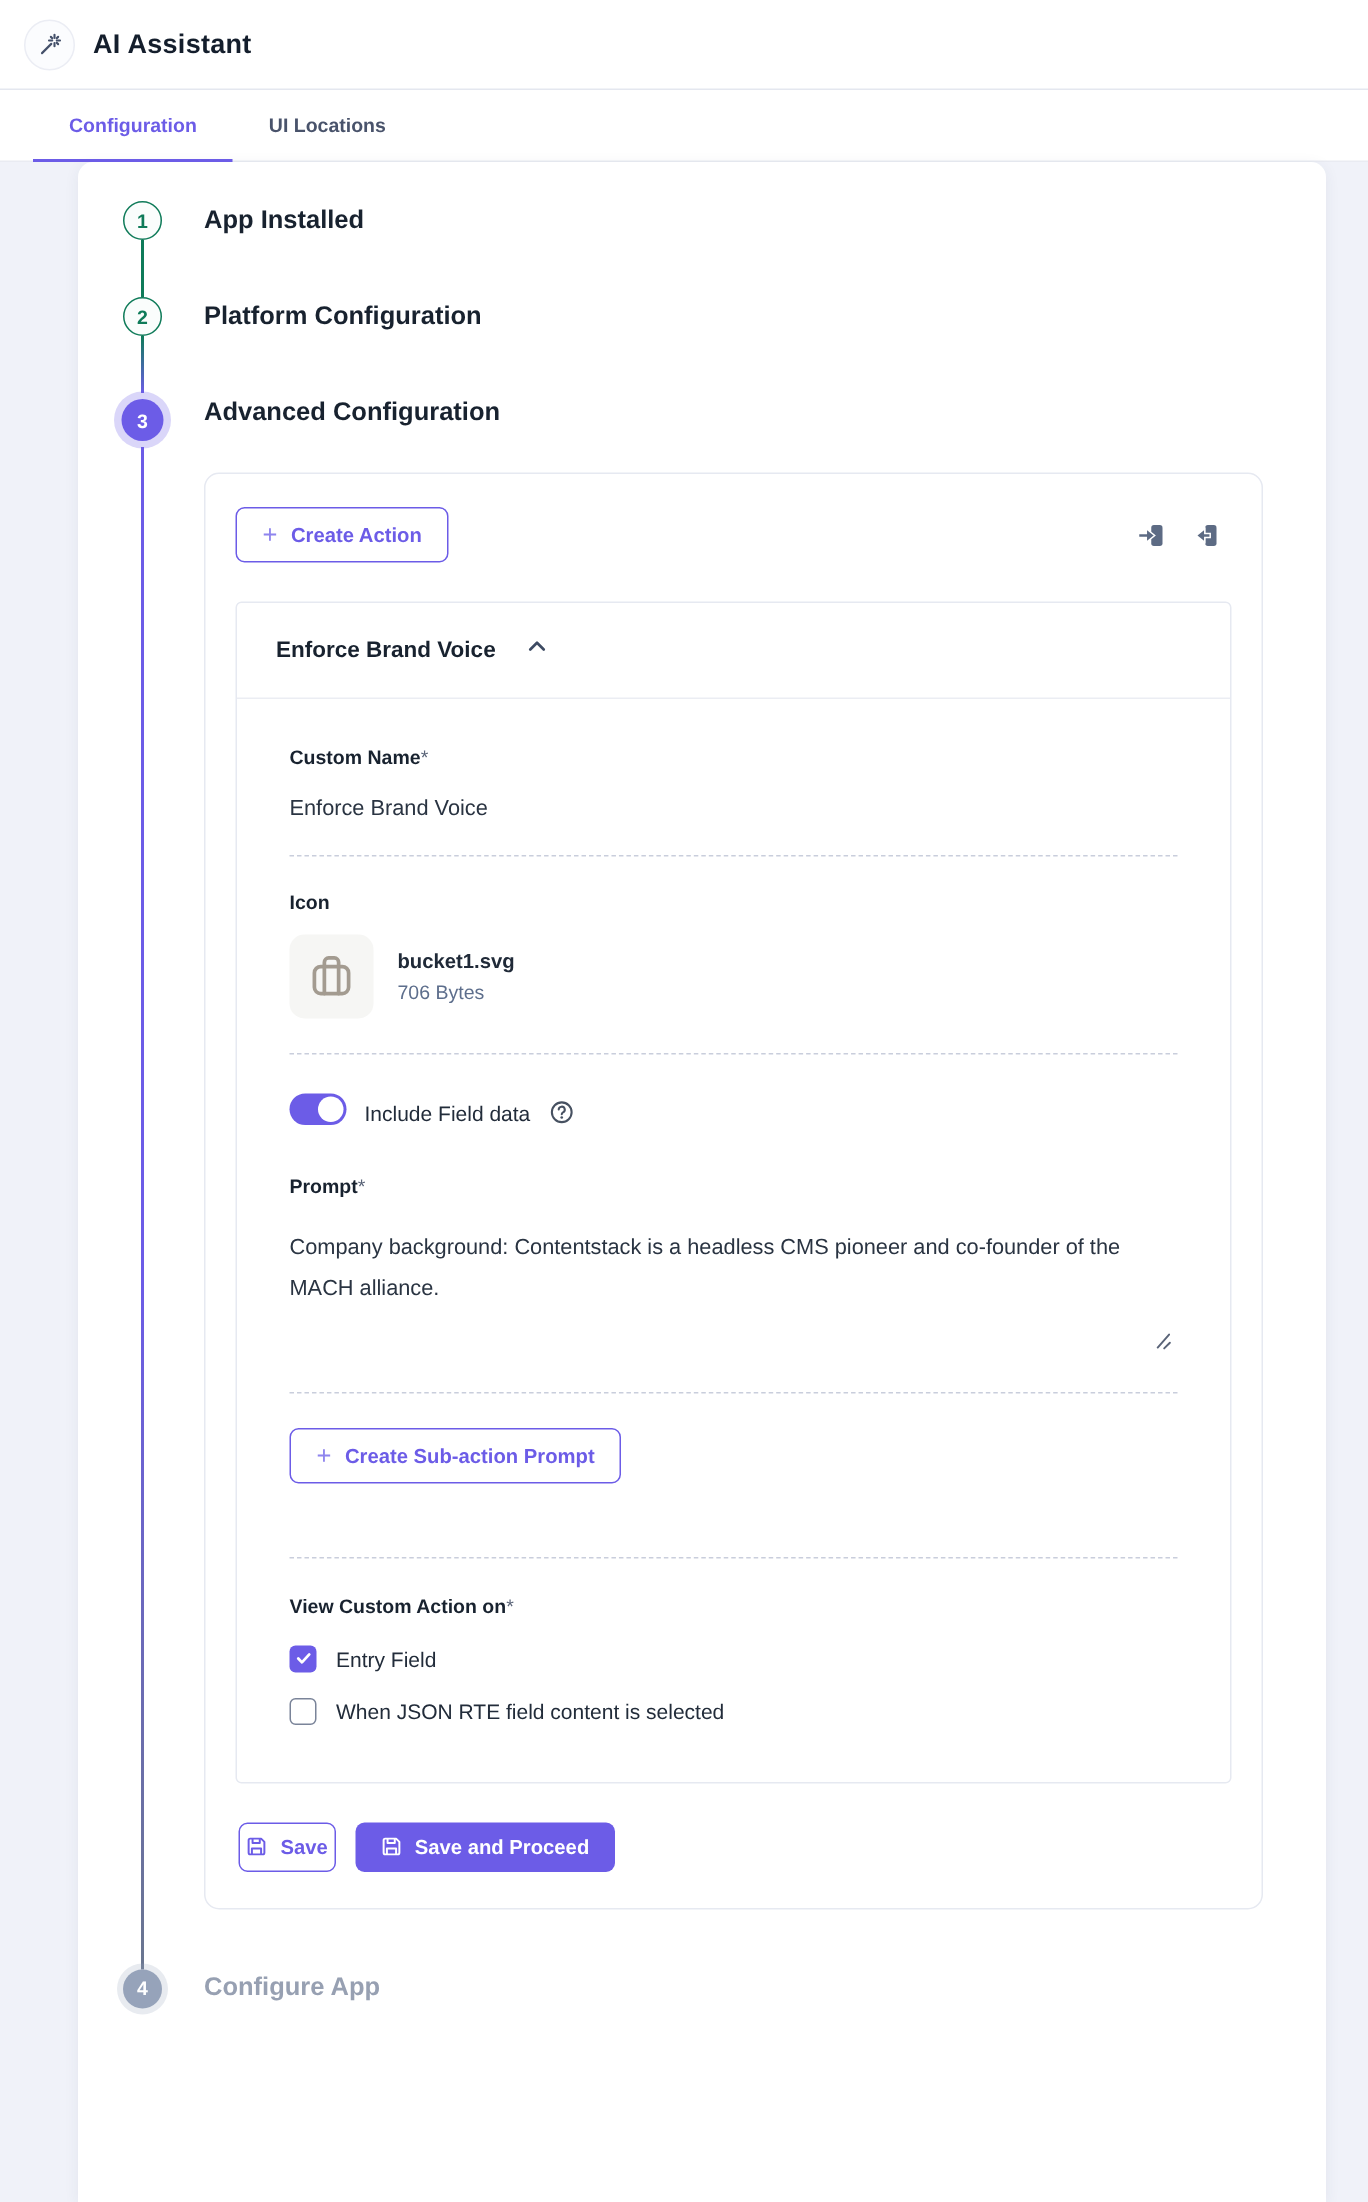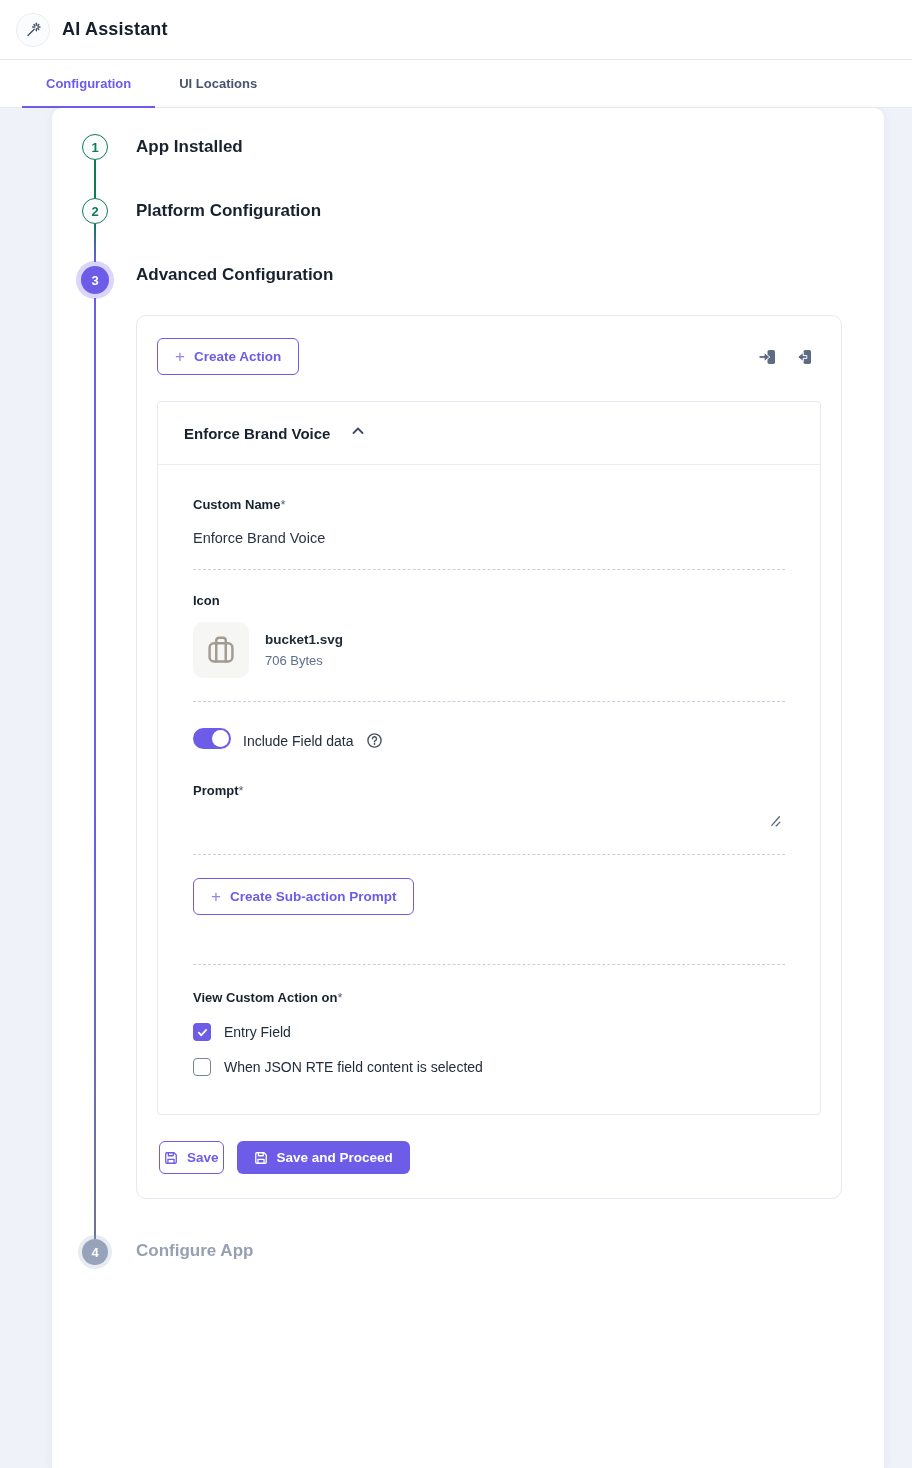--- a/index.html
+++ b/index.html
@@ -276,20 +276,21 @@
                   <circle cx="8" cy="11.3" r="0.85" fill="#475161"></circle>
                 </svg>
               </span>
             </div>
 
             
             <div>
               <div>
                 <span class="flabel">Prompt</span><span class="req flabel">*</span>
               </div>
+              <div class="prompt-value">Company background: Contentstack is a headless CMS pioneer and co-founder of the MACH alliance.</div>
               <div class="resize-wrap">
                 <span>
                   <svg width="13" height="13" viewBox="0 0 12 12" fill="none" stroke="#5A6478" stroke-width="1.2" stroke-linecap="round">
                     <path d="M10.5 2.5 L3.5 10.5"></path>
                     <path d="M11 7.5 L7.5 11"></path>
                   </svg>
                 </span>
               </div>
             </div>
             <div class="dashed"></div>

